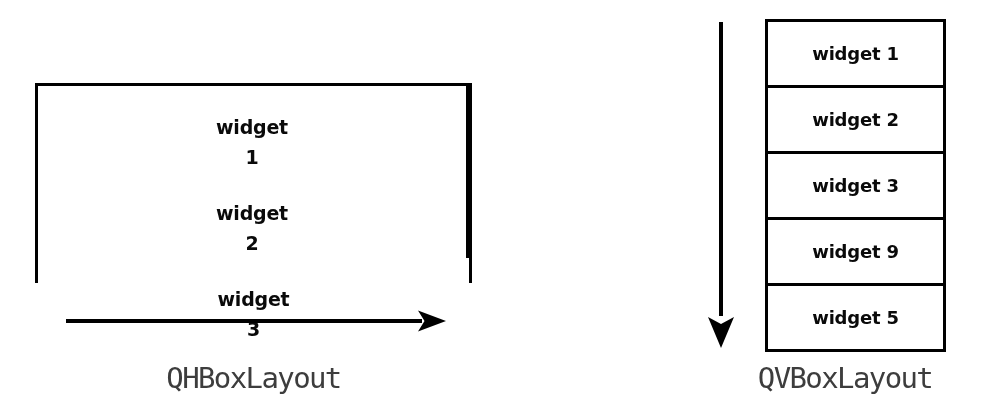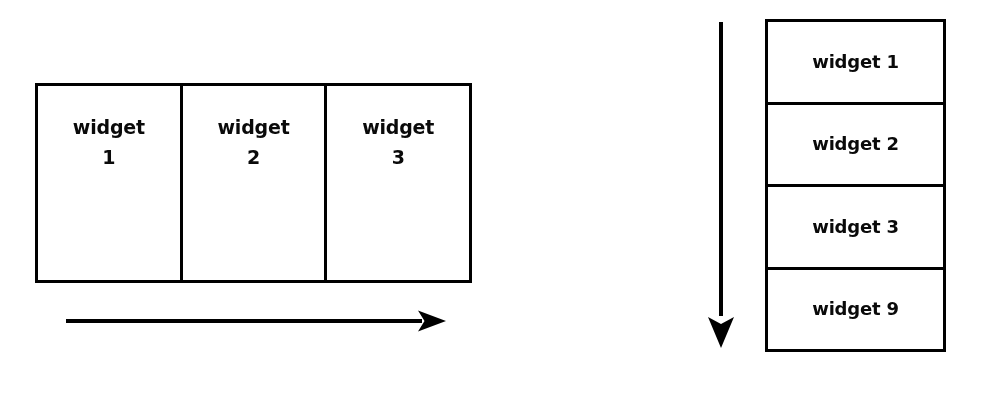--- a/index.html
+++ b/index.html
@@ -36,21 +36,21 @@
 
   #hbox-container {
     position: absolute;
     left: 35px;
     top: 83px;
     width: 437px;
     height: 200px;
     border: 3px solid #000000;
     box-sizing: border-box;
     display: flex;
-    flex-direction: row;
+    flex-direction: column;
     background: #ffffff;
   }
 
   #hbox-container .hcell {
     flex: 1 1 0;
     border-right: 3px solid #000000;
     box-sizing: border-box;
     display: flex;
     align-items: flex-start;
     justify-content: center;
@@ -180,20 +180,21 @@
         <span class="hcell-label">widget
 3</span>
       </div>
     </div>
 
     <svg id="h-arrow" viewBox="0 0 400 42">
       <line x1="6" y1="21" x2="362" y2="21" stroke="#000000" stroke-width="4"></line>
       <path d="M 386 21 L 358 31.5 L 364.5 21 L 358 10.5 Z" fill="#000000"></path>
     </svg>
 
+    <div class="caption" id="hbox-caption">QHBoxLayout</div>
   </div>
 
   <div id="vbox-group">
 
     <svg id="v-arrow" viewBox="0 0 52 340">
       <line x1="25" y1="6" x2="25" y2="300" stroke="#000000" stroke-width="4"></line>
       <path d="M 25 332 L 12 301 L 25 308 L 38 301 Z" fill="#000000"></path>
     </svg>
 
     <div id="vbox-container">
@@ -202,17 +203,21 @@
       </div>
       <div class="vcell">
         <span class="vcell-label">widget 2</span>
       </div>
       <div class="vcell">
         <span class="vcell-label">widget 3</span>
       </div>
       <div class="vcell">
         <span class="vcell-label">widget 9</span>
       </div>
+      <div class="vcell">
+        <span class="vcell-label">widget 5</span>
+      </div>
     </div>
 
+    <div class="caption" id="vbox-caption">QVBoxLayout</div>
   </div>
 
 </div>
 
 </body></html>

